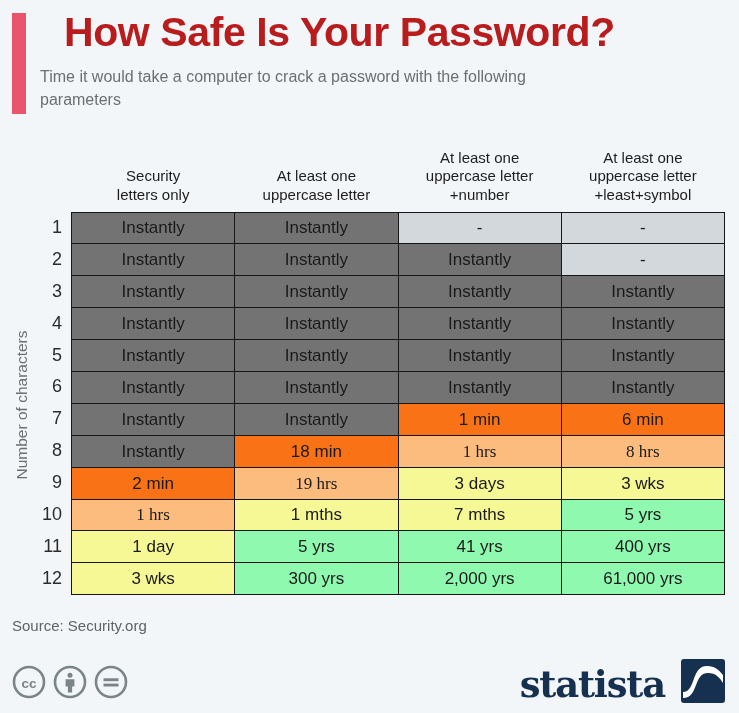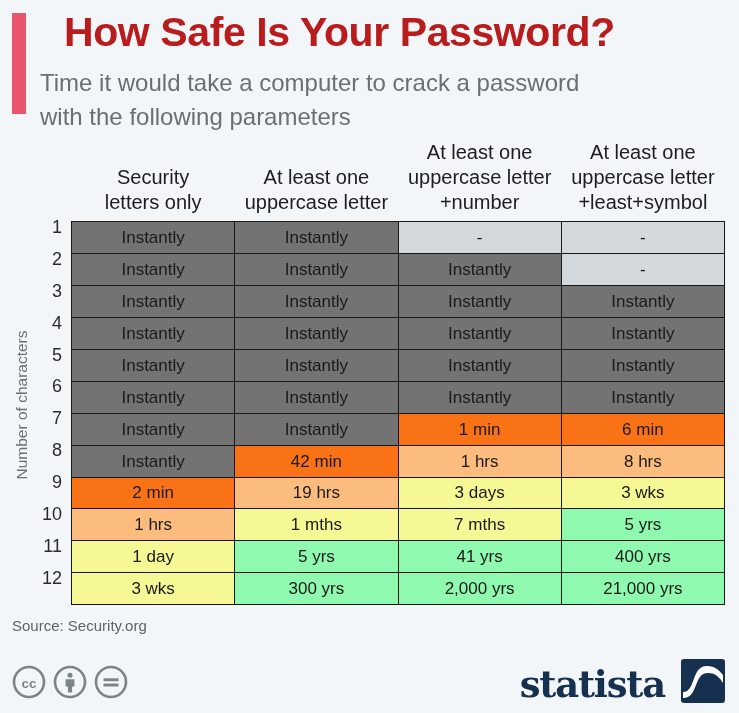--- a/index.html
+++ b/index.html
@@ -38,41 +38,41 @@
     letter-spacing: -0.4px;
     color: #b91c1c;
     line-height: 1.12;
     white-space: nowrap;
     margin-left: 24px;
   }
   .subtitle {
     position: absolute;
     left: 40px; top: 66px;
     width: 560px;
-    font-size: 24px;
+    font-size: 16px;
     line-height: 1.42;
     color: #6b6f73;
   }
 
   
   .table-wrap {
     position: absolute;
     left: 71px; top: 140px;
     width: 653px;
   }
 
   table.matrix {
     border-collapse: collapse;
     width: 653px;
     table-layout: fixed;
   }
   table.matrix col { width: 163.25px; }
 
   table.matrix thead th {
-    font-size: 20px;
+    font-size: 15px;
     font-weight: normal;
     color: #1d1d1d;
     line-height: 1.24;
     vertical-align: bottom;
     padding: 0 2px 7px 2px;
     height: 72px;
     border: none;
     text-align: center;
   }
 
@@ -82,21 +82,21 @@
     text-align: center;
     vertical-align: middle;
     font-size: 17px;
     color: #1a1a1a;
     line-height: 1;
   }
 
   
   .c-red    { background: #737373; }
   .c-pink   { background: #f97316; }
-  .c-orange { background: #fcbc7e; }
+  .c-orange { background: #fcbc7e; font-family: Liberation Serif, serif; }
   .c-yellow { background: #f6f795; }
   .c-green  { background: #8ef9af; }
   .c-gray   { background: #d3d8dc; }
 
   
   .rownums {
     position: absolute;
     left: 26px;
     top: 212px;
     width: 41px;
@@ -250,21 +250,21 @@
           <td class="c-red">Instantly</td>
         </tr>
         <tr>
           <td class="c-red">Instantly</td>
           <td class="c-red">Instantly</td>
           <td class="c-pink">1 min</td>
           <td class="c-pink">6 min</td>
         </tr>
         <tr>
           <td class="c-red">Instantly</td>
-          <td class="c-pink">42 min</td>
+          <td class="c-pink">18 min</td>
           <td class="c-orange">1 hrs</td>
           <td class="c-orange">8 hrs</td>
         </tr>
         <tr>
           <td class="c-pink">2 min</td>
           <td class="c-orange">19 hrs</td>
           <td class="c-yellow">3 days</td>
           <td class="c-yellow">3 wks</td>
         </tr>
         <tr>
@@ -276,21 +276,21 @@
         <tr>
           <td class="c-yellow">1 day</td>
           <td class="c-green">5 yrs</td>
           <td class="c-green">41 yrs</td>
           <td class="c-green">400 yrs</td>
         </tr>
         <tr>
           <td class="c-yellow">3 wks</td>
           <td class="c-green">300 yrs</td>
           <td class="c-green">2,000 yrs</td>
-          <td class="c-green">21,000 yrs</td>
+          <td class="c-green">61,000 yrs</td>
         </tr>
       </tbody>
   </table>
 </div>
 
 <div class="source">Source: Security.org</div>
 
 <div class="cc-icons">
   <span>
     <svg width="34" height="34" viewBox="0 0 34 34" aria-hidden="true">

